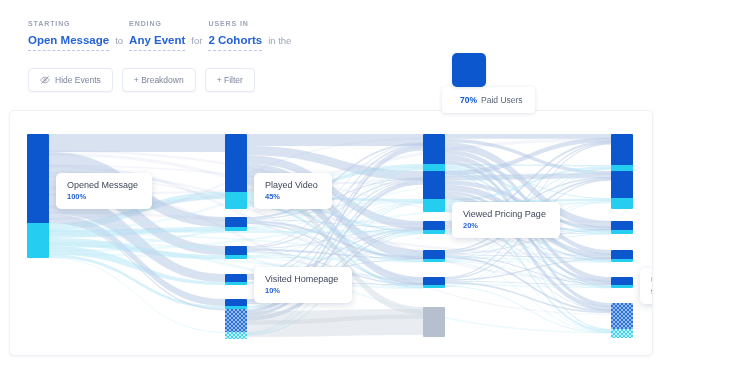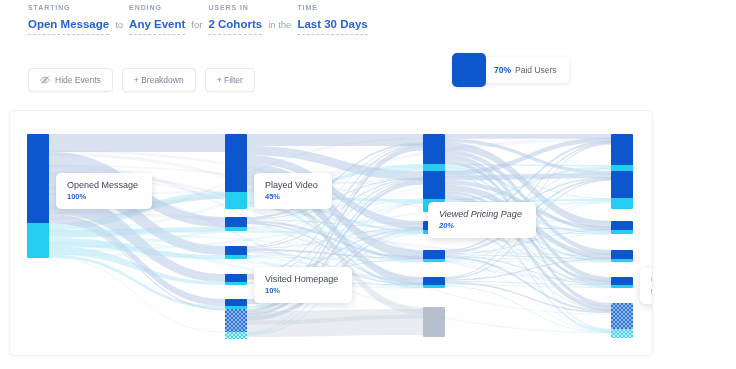--- a/index.html
+++ b/index.html
@@ -7,21 +7,21 @@
     width:736px;height:369px;
     background:#ffffff;
     font-family:"Liberation Sans", sans-serif;
     -webkit-font-smoothing:antialiased;
     overflow:hidden;
     position:relative;
   }
   .root{position:relative;width:736px;height:369px;}
 
   
-  .querybar{position:absolute;left:28px;top:4px;display:flex;align-items:flex-end;}
+  .querybar{position:absolute;left:28px;top:20px;display:flex;align-items:flex-end;}
   .qgroup{display:flex;flex-direction:column;margin-right:0;}
   .qlabel{
     font-size:7px;letter-spacing:.9px;color:#9aa4b8;font-weight:700;
     text-transform:uppercase;margin-bottom:7px;
   }
   .qvalue{
     font-size:11.5px;color:#2563d9;font-weight:700;
     border-bottom:1px dashed #b9c8ea;padding-bottom:4px;display:inline-block;
     cursor:pointer;white-space:nowrap;
   }
@@ -35,21 +35,21 @@
   .pill{
     height:22px;border:1px solid #e6eaf2;border-radius:4px;background:#fff;
     display:flex;align-items:center;padding:0 11px;margin-right:9px;
     font-size:8.5px;color:#7b849b;cursor:pointer;
     box-shadow:0 1px 1px rgba(20,40,80,.035);
     white-space:nowrap;
   }
   .pill .gl{margin-right:5px;display:flex;align-items:center;}
 
   
-  .legend{position:absolute;top:53px;display:flex;align-items:center;}
+  .legend{position:absolute;top:53px;display:flex;align-items:flex-start;flex-direction:column;}
   .legend.l1{left:452px;}
   .legend.l2{left:592px;}
   .lswatch{width:34px;height:34px;border-radius:5px;position:relative;z-index:2;
            box-shadow:0 1px 3px rgba(20,40,80,.13);}
   .lcard{
     height:26px;background:#fff;border-radius:4px;display:flex;align-items:center;
     padding:0 12px 0 18px;margin-left:-10px;font-size:8.5px;color:#5a6478;
     box-shadow:0 1px 4px rgba(20,40,80,.13);white-space:nowrap;position:relative;z-index:1;
   }
   .lpct{font-weight:700;margin-right:4px;}
@@ -117,24 +117,20 @@
       <span class="qvalue">Any Event</span>
     </div>
     <span class="qconn">for</span>
 
     <div class="qgroup">
       <span class="qlabel">USERS IN</span>
       <span class="qvalue">2 Cohorts</span>
     </div>
     <span class="qconn">in the</span>
 
-    <div class="qgroup">
-      <span class="qlabel">TIME</span>
-      <span class="qvalue">Last 30 Days</span>
-    </div>
   </div>
 
   <div class="pills">
     <div class="pill">
       <span class="gl">
         <svg width="10" height="10" viewBox="0 0 16 16">
           <path d="M1 8s2.6-4.5 7-4.5S15 8 15 8s-2.6 4.5-7 4.5S1 8 1 8z" fill="none" stroke="#8b93a8" stroke-width="1.2"></path>
           <circle cx="8" cy="8" r="1.9" fill="none" stroke="#8b93a8" stroke-width="1.2"></circle>
           <line x1="2" y1="14" x2="14" y2="2" stroke="#8b93a8" stroke-width="1.3"></line>
         </svg>
@@ -531,21 +527,21 @@
             <div class="npct">100%</div>
           </div>
           <div class="nlabel" style="left: 244px; top: 29px;">
             <div class="ntitle">Played Video</div>
             <div class="npct">45%</div>
           </div>
           <div class="nlabel" style="left: 244px; top: 123px;">
             <div class="ntitle">Visited Homepage</div>
             <div class="npct">10%</div>
           </div>
-          <div class="nlabel" style="left: 418px; top: 58px; font-style: italic;">
+          <div class="nlabel" style="left: 442px; top: 58px;">
             <div class="ntitle">Viewed Pricing Page</div>
             <div class="npct">20%</div>
           </div>
           <div class="nlabel" style="left: 630px; top: 124px;">
             <div class="ntitle">Upgraded</div>
             <div class="npct">9%</div>
           </div>
         </div>
     </div>
   </div>

